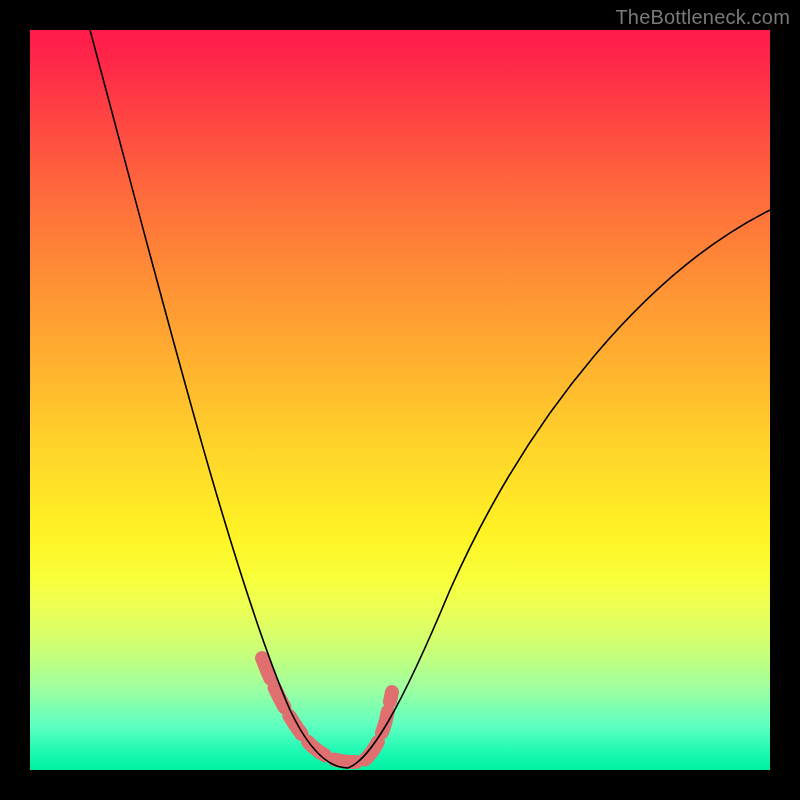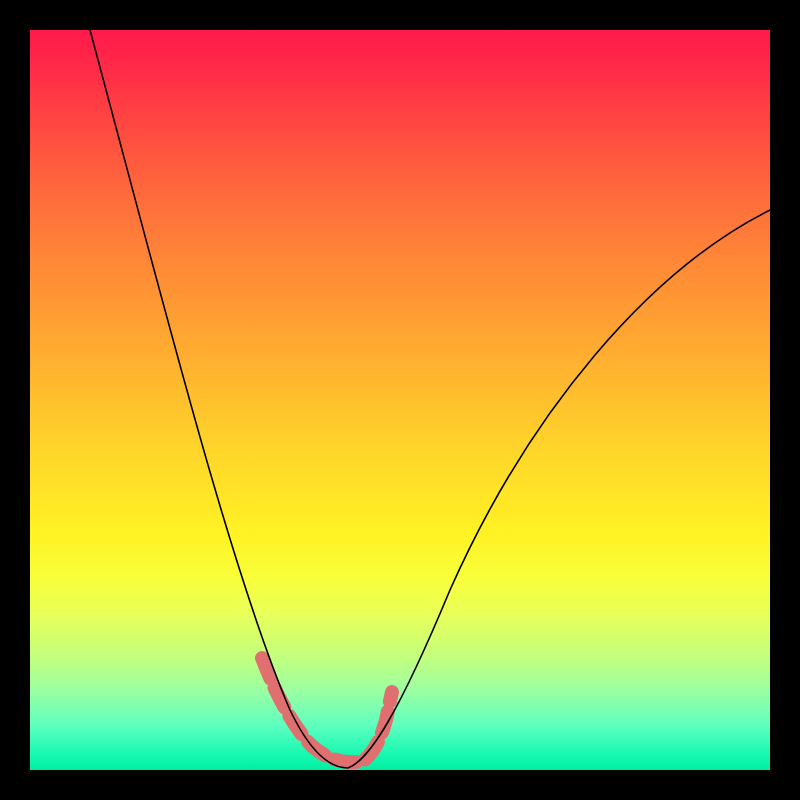--- a/index.html
+++ b/index.html
@@ -71,20 +71,21 @@
     stroke-width: 14;
     stroke-linecap: round;
     stroke-linejoin: round;
     stroke-dasharray: 22 10;
   }
 </style>
 </head>
 <body>
 
 <div class="outer">
+  <div class="watermark">TheBottleneck.com</div>
 
   <div class="plot-area">
     <div class="gradient-bg"></div>
 
     <svg class="curves" viewBox="0 0 740 740" preserveAspectRatio="none">
 
       <path class="highlight" d="M 232 628
                Q 256 690 282 716
                Q 300 732 320 732
                L 332 732

